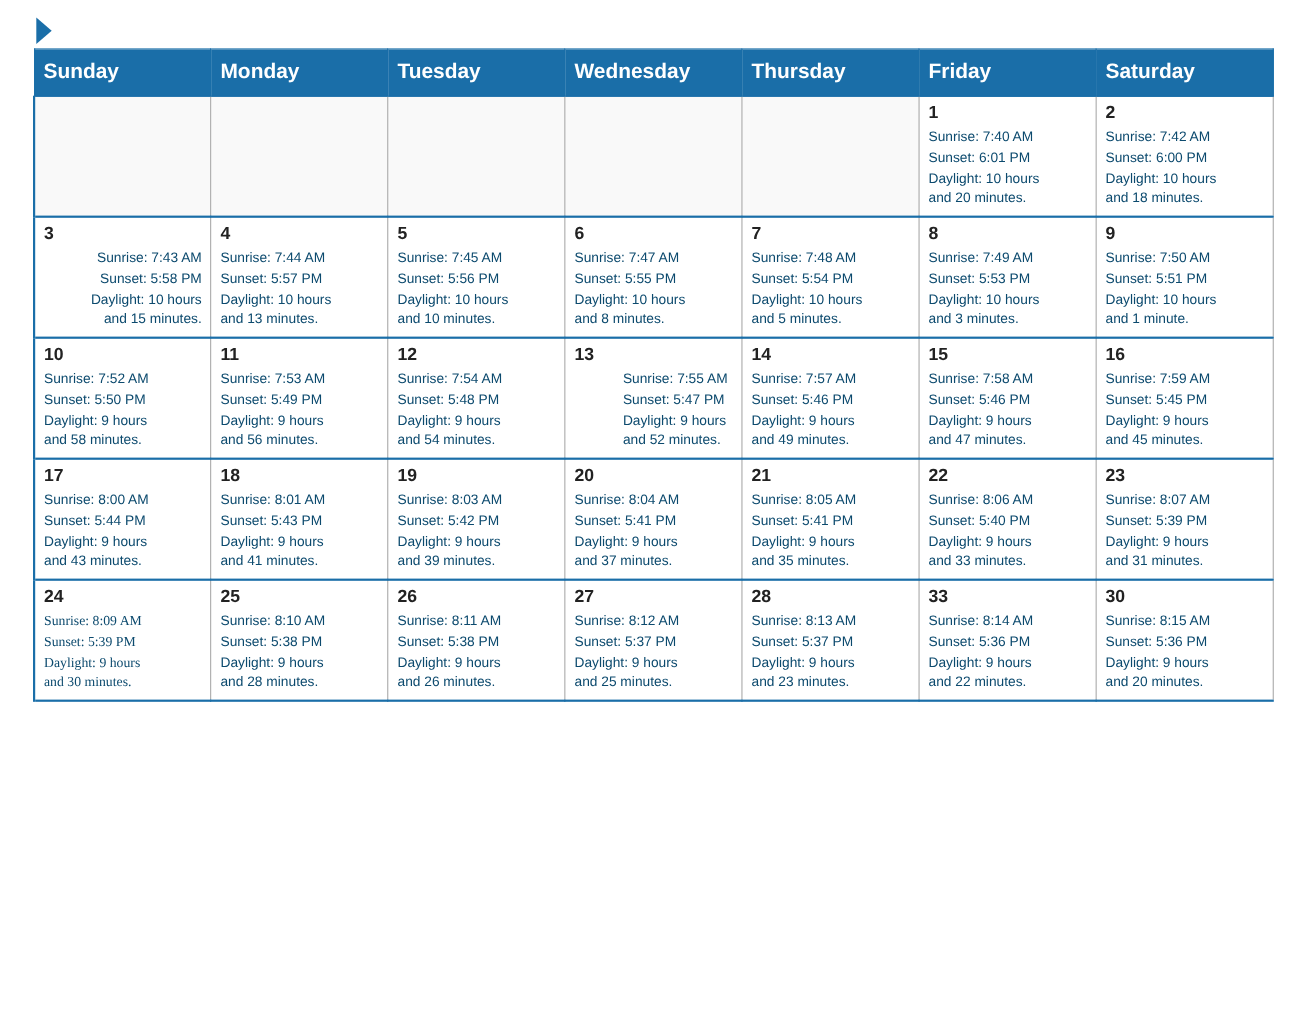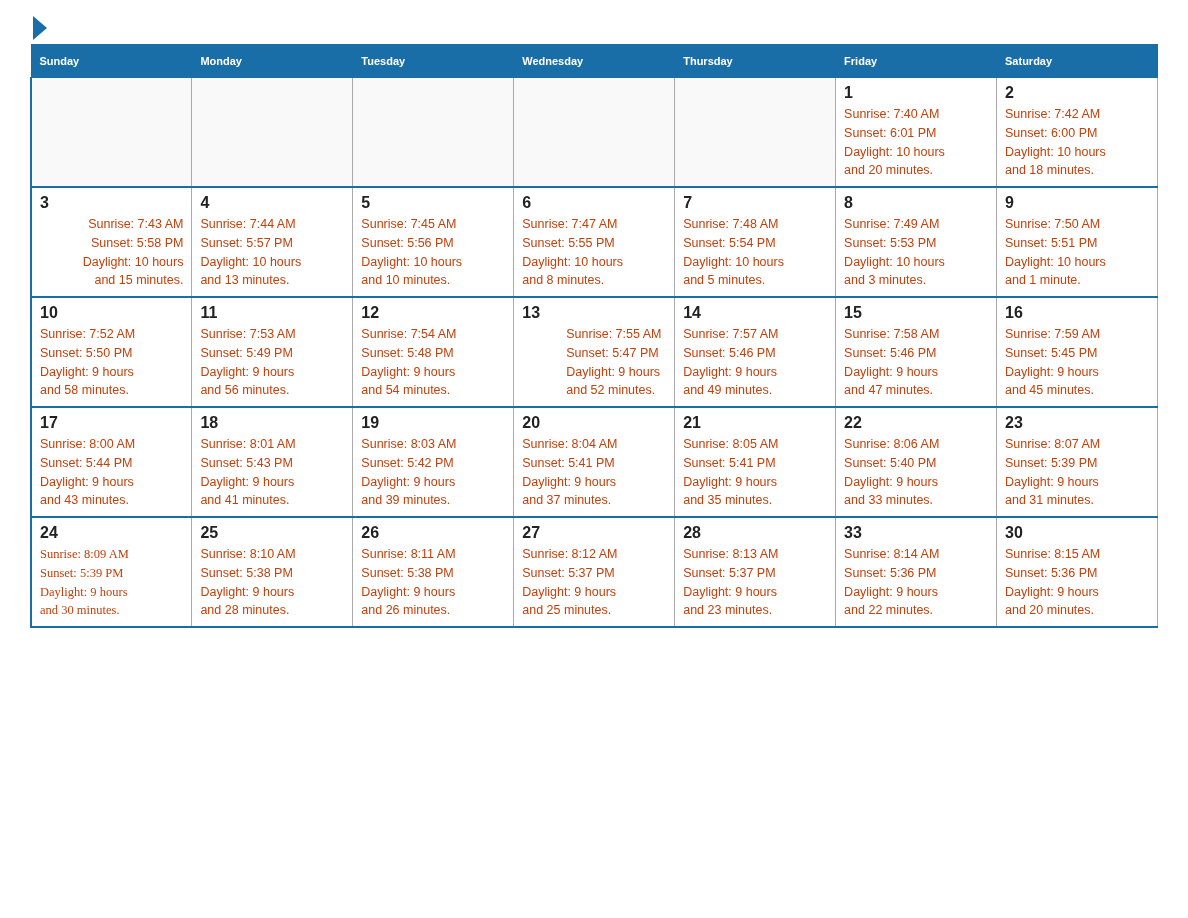--- a/index.html
+++ b/index.html
@@ -62,21 +62,21 @@
       margin-top: 4px;
     }
     table {
       width: 100%;
       border-collapse: collapse;
       margin-top: 10px;
     }
     thead tr th {
       background-color: #1a6ea8;
       color: #fff;
-      font-size: 11px;
+      font-size: 19px;
       font-weight: bold;
       padding: 10px 8px;
       text-align: left;
       border: 1px solid #1a6ea8;
     }
     tbody tr td {
       border: 1px solid #aaa;
       vertical-align: top;
       padding: 6px 8px;
       width: 14.28%;
@@ -86,21 +86,21 @@
     }
     .day-number {
       font-size: 16px;
       font-weight: bold;
       color: #222;
       display: block;
       margin-bottom: 3px;
     }
     .day-info {
       font-size: 12.5px;
-      color: #c2410c;
+      color: #0c4a6e;
       line-height: 1.5;
     }
     tbody tr td:first-child {
       border-left: 2px solid #1a6ea8;
     }
     tbody tr {
       border-bottom: 2px solid #1a6ea8;
     }
     .empty-cell {
       background: #f9f9f9;

